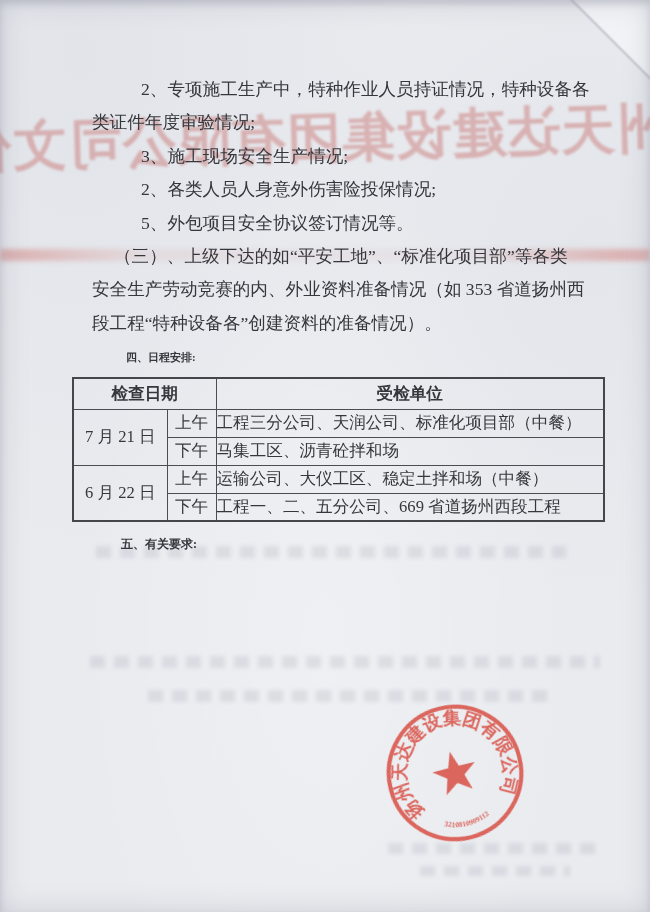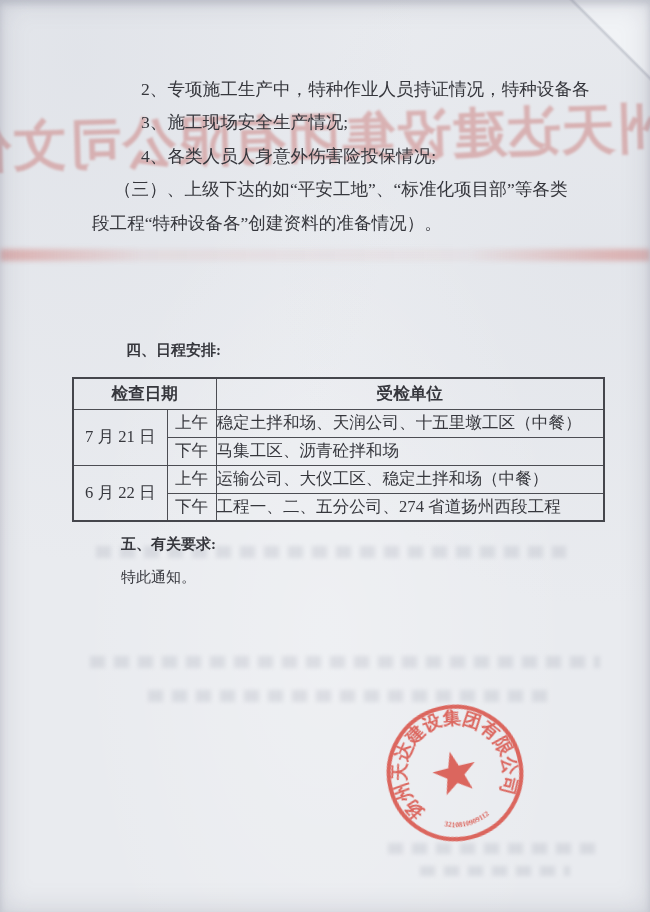--- a/index.html
+++ b/index.html
@@ -31,22 +31,22 @@
   .sm1{top:546px;left:96px;width:470px;}
   .sm2{top:656px;left:90px;width:510px;}
   .sm3{top:690px;left:148px;width:408px;}
   .sm4{top:843px;left:388px;width:212px;height:11px;}
   .sm5{top:866px;left:420px;width:150px;height:10px;}
   
   .body-lines{position:absolute;left:92px;top:73px;width:525px;font-size:17.6px;line-height:33.4px;z-index:2;}
   .ln{white-space:nowrap;height:33.4px;}
   .ind-num{padding-left:49px;}
   .ind-paren{padding-left:22px;}
-  .h4{position:absolute;left:126px;top:341px;font-size:15px;font-weight:bold;z-index:2;}
-  .sec5{position:absolute;left:121px;top:527px;font-size:15px;line-height:34.8px;z-index:2;}
+  .h4{position:absolute;left:126px;top:350px;font-size:11px;font-weight:bold;z-index:2;}
+  .sec5{position:absolute;left:121px;top:527px;font-size:12px;line-height:34.8px;z-index:2;}
   .bold{font-weight:bold;}
   
   .sched{position:absolute;left:72px;top:377px;border-collapse:collapse;table-layout:fixed;z-index:2;
     border:2.2px solid #45464c;}
   .sched td{border:1.6px solid #4c4d53;font-size:16.6px;vertical-align:middle;padding:0;
     white-space:nowrap;overflow:hidden;margin-top:12px;}
   .c1{width:94px;} .c2{width:49px;} .c3{width:388px;}
   .rhead{height:31px;} .rdata{height:28px;}
   .tcenter{text-align:center;}
   .hd{font-weight:bold;text-align:center;}
@@ -66,63 +66,65 @@
   <div class="bleed-rule"></div>
   <div class="smudge sm1"></div>
   <div class="smudge sm2"></div>
   <div class="smudge sm3"></div>
   <div class="smudge sm4"></div>
   <div class="smudge sm5"></div>
   <div class="corner-fold"></div>
 
   <div class="body-lines">
     <div class="ln ind-num">2、专项施工生产中，特种作业人员持证情况，特种设备各</div>
+    <div class="ln">类证件年度审验情况;</div>
     <div class="ln ind-num">3、施工现场安全生产情况;</div>
-    <div class="ln ind-num">4、各类人员人身意外伤害险投保情况;</div>
+    <div class="ln ind-num">2、各类人员人身意外伤害险投保情况;</div>
+    <div class="ln ind-num">5、外包项目安全协议签订情况等。</div>
     <div class="ln ind-paren">（三）、上级下达的如“平安工地”、“标准化项目部”等各类</div>
+    <div class="ln">安全生产劳动竞赛的内、外业资料准备情况（如 353 省道扬州西</div>
     <div class="ln">段工程“特种设备各”创建资料的准备情况）。</div>
   </div>
 
   <div class="h4">四、日程安排:</div>
 
   <table class="sched">
     <colgroup>
         <col class="c1">
         <col class="c2">
         <col class="c3">
       </colgroup>
     <tbody>
         <tr class="rhead">
       <td colspan="2" class="hd">检查日期</td>
       <td class="hd">受检单位</td>
     </tr>
     <tr class="rdata">
       <td rowspan="2" class="tcenter">7 月 21 日</td>
       <td class="tcenter">上午</td>
-      <td class="units">稳定土拌和场、天润公司、十五里墩工区（中餐）</td>
+      <td class="units">工程三分公司、天润公司、标准化项目部（中餐）</td>
     </tr>
     <tr class="rdata">
       <td class="tcenter">下午</td>
       <td class="units">马集工区、沥青砼拌和场</td>
     </tr>
     <tr class="rdata">
       <td rowspan="2" class="tcenter">6 月 22 日</td>
       <td class="tcenter">上午</td>
       <td class="units">运输公司、大仪工区、稳定土拌和场（中餐）</td>
     </tr>
     <tr class="rdata">
       <td class="tcenter">下午</td>
-      <td class="units">工程一、二、五分公司、274 省道扬州西段工程</td>
+      <td class="units">工程一、二、五分公司、669 省道扬州西段工程</td>
     </tr>
   </tbody>
     </table>
 
   <div class="sec5">
     <div class="ln bold">五、有关要求:</div>
-    <div class="ln">特此通知。</div>
   </div>
 
 
   <svg class="stamp" viewBox="0 0 140 140">
     <defs>
       <path id="arcName" d="M 46.5,110.7 A 47,47 0 1 1 93.5,110.7" fill="none"></path>
       <path id="arcCode" d="M 25,96 A 52,52 0 0 0 115,96" fill="none"></path>
     </defs>
     <circle cx="70" cy="70" r="63.5" fill="none" stroke="currentColor" stroke-width="4"></circle>
     <polygon points="70,49 75.2,63.9 90.9,64.2 78.4,73.7 82.9,88.8 70,79.8 57.1,88.8 61.6,73.7 49.1,64.2 64.8,63.9" fill="currentColor"></polygon>

